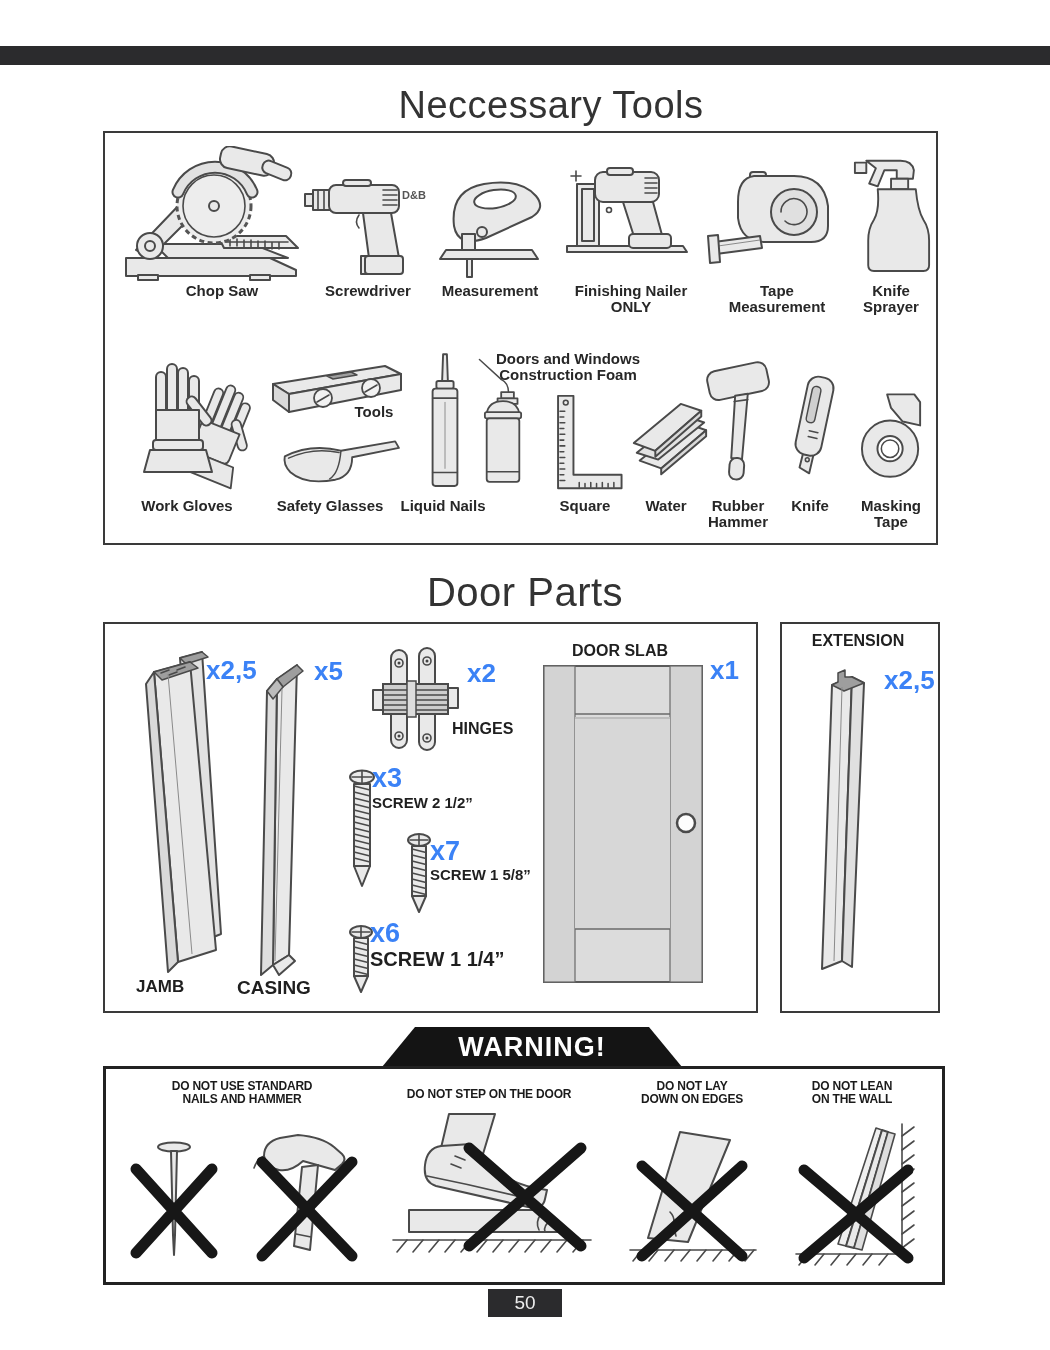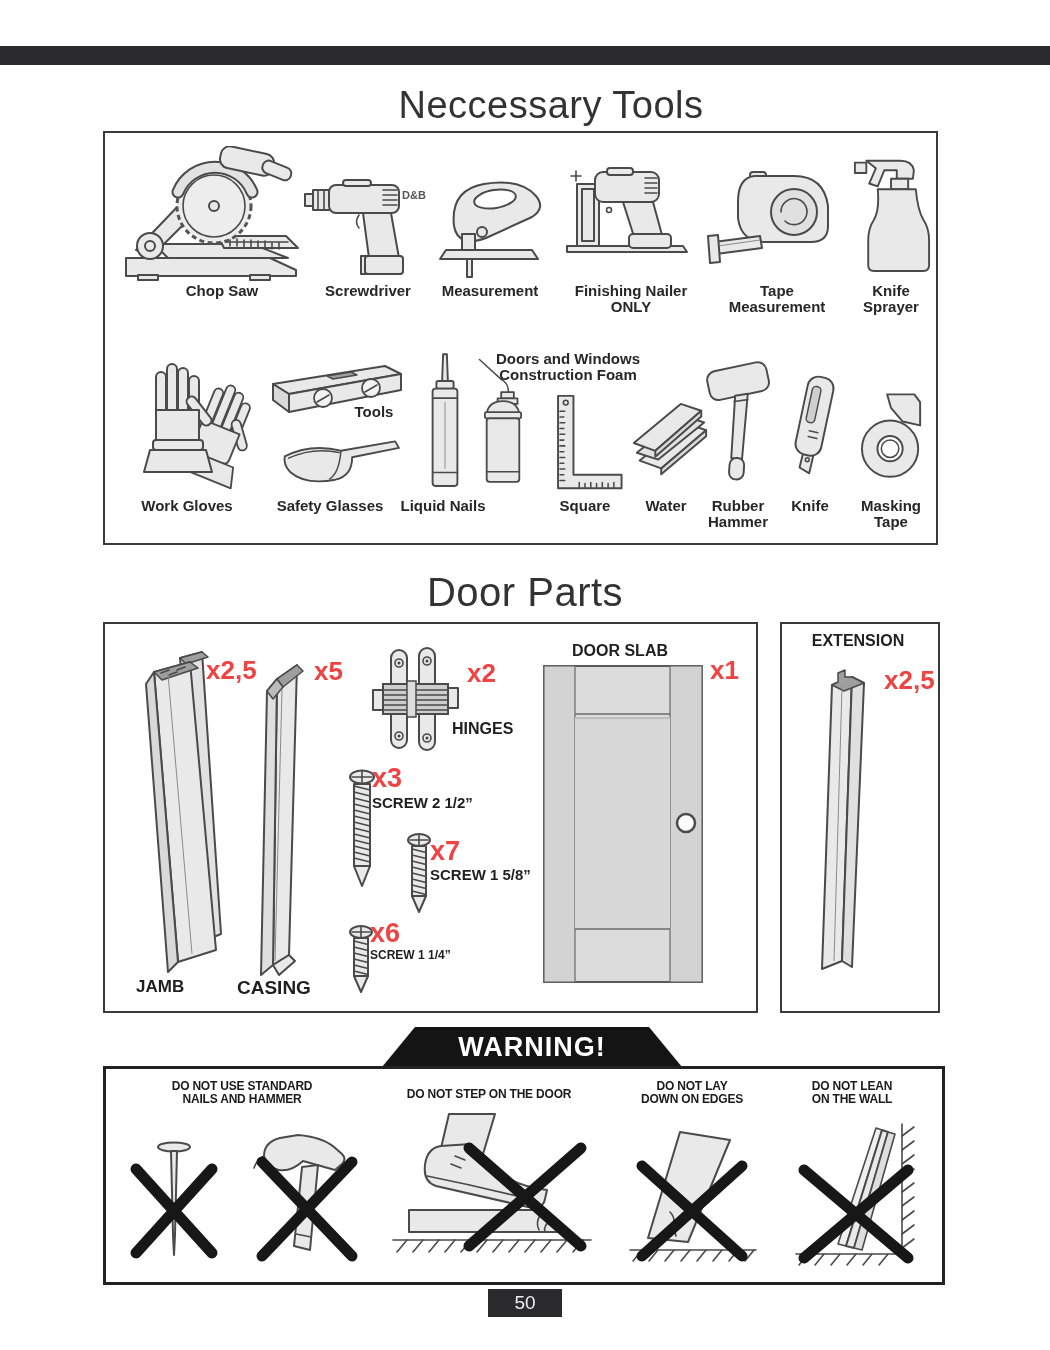--- a/index.html
+++ b/index.html
@@ -13,21 +13,21 @@
   #tools-title{top:84px;font-size:38px;padding-left:26px;}
   #parts-title{top:570px;font-size:40px;}
   .box{position:absolute;background:#fff;border:2px solid #3a3a3a;box-sizing:border-box;}
   #tools-box{left:103px;top:131px;width:835px;height:414px;}
   #parts-box{left:103px;top:622px;width:655px;height:391px;}
   #ext-box{left:780px;top:622px;width:160px;height:391px;}
   #warn-box{left:103px;top:1066px;width:842px;height:219px;border-width:3px;border-color:#222;}
   .icon{position:absolute;}
   .tlabel{position:absolute;transform:translateX(-50%);text-align:center;
     font-size:15px;font-weight:bold;color:#272727;white-space:pre-line;line-height:1.07;}
-  .qty{position:absolute;font-size:26px;font-weight:bold;color:#ef4444;}
+  .qty{position:absolute;font-size:26px;font-weight:bold;color:#3b82f6;}
   .plabel{position:absolute;font-size:16px;font-weight:bold;color:#1f1f1f;white-space:pre-line;}
   .center{transform:translateX(-50%);text-align:center;}
   .wlabel{position:absolute;transform:translateX(-50%);text-align:center;
     font-size:12px;font-weight:bold;color:#1b1b1b;white-space:pre-line;line-height:1.12;letter-spacing:-0.2px;}
   .banner{position:absolute;left:382px;top:1027px;width:300px;height:40px;background:#141414;
     -webkit-clip-path:polygon(11% 0,89% 0,100% 100%,0 100%);clip-path:polygon(11% 0,89% 0,100% 100%,0 100%);
     color:#fff;font-size:27px;font-weight:bold;letter-spacing:1px;text-align:center;line-height:40px;}
   .pagenum{position:absolute;left:488px;top:1289px;width:74px;height:28px;background:#2b2b2d;
     color:#ececec;font-size:19px;text-align:center;line-height:28px;}
   svg .f{fill:#e9e9e9;stroke:#4a4a4a;stroke-width:2;stroke-linejoin:round;}
@@ -306,21 +306,21 @@
 <div class="plabel" style="left:430px;top:866px;font-size:15px">SCREW 1 5/8”</div>
 
 <svg class="icon" style="left:344px;top:924px" width="34" height="70" viewBox="0 0 34 70">
   <polygon class="f" points="10,14 24,14 24,52 10,52"></polygon>
   <path class="s" stroke-width="1.3" d="M10,17 l14,3.5 M10,23 l14,3.5 M10,29 l14,3.5 M10,35 l14,3.5 M10,41 l14,3.5 M10,47 l14,3.5"></path>
   <polygon class="f" points="10,52 24,52 17,68"></polygon>
   <ellipse class="f" cx="17" cy="8" rx="11" ry="6"></ellipse>
   <path class="s" d="M8,8 h18 M17,3 v10"></path>
 </svg>
 <div class="qty" style="left:370px;top:918px;font-size:27px">x6</div>
-<div class="plabel" style="left:370px;top:948px;font-size:12px">SCREW 1 1/4”</div>
+<div class="plabel" style="left:370px;top:948px;font-size:20px">SCREW 1 1/4”</div>
 
 <div class="plabel center" style="left:620px;top:642px">DOOR SLAB</div>
 <div class="qty" style="left:710px;top:655px">x1</div>
 <svg class="icon" style="left:543px;top:665px" width="160" height="318" viewBox="0 0 160 318">
   <rect x="1" y="1" width="158" height="316" fill="#dcdcdc" stroke="#5a5a5a" stroke-width="2"></rect>
   <rect x="1" y="1" width="31" height="316" fill="#d3d3d3" stroke="#6a6a6a" stroke-width="1.2"></rect>
   <rect x="127" y="1" width="32" height="316" fill="#d3d3d3" stroke="#6a6a6a" stroke-width="1.2"></rect>
   <rect x="32" y="52" width="95" height="212" fill="#d7d7d7"></rect>
   <path d="M32,49 h95" stroke="#6a6a6a" stroke-width="1.5" fill="none"></path>
   <path d="M32,53 h95" stroke="#b5b5b5" stroke-width="1.5" fill="none"></path>

